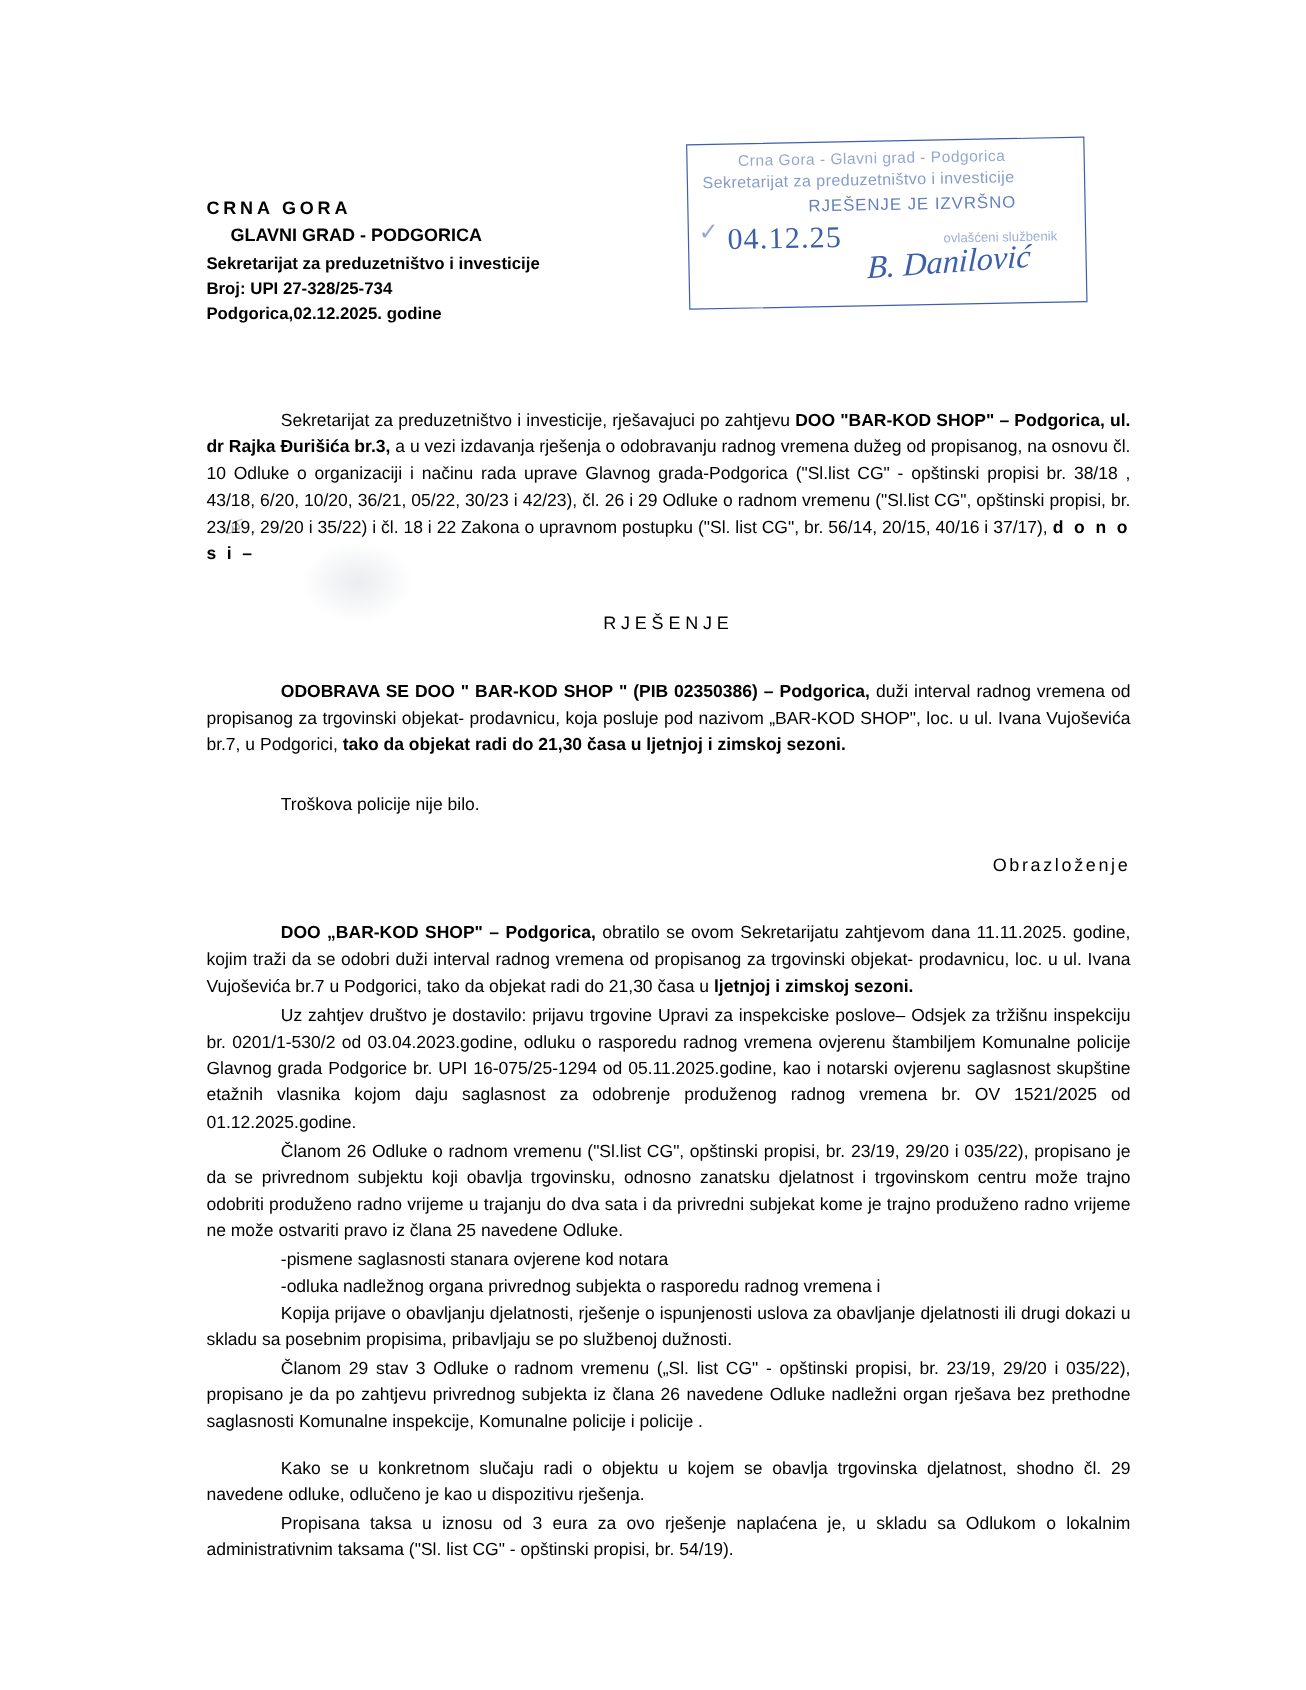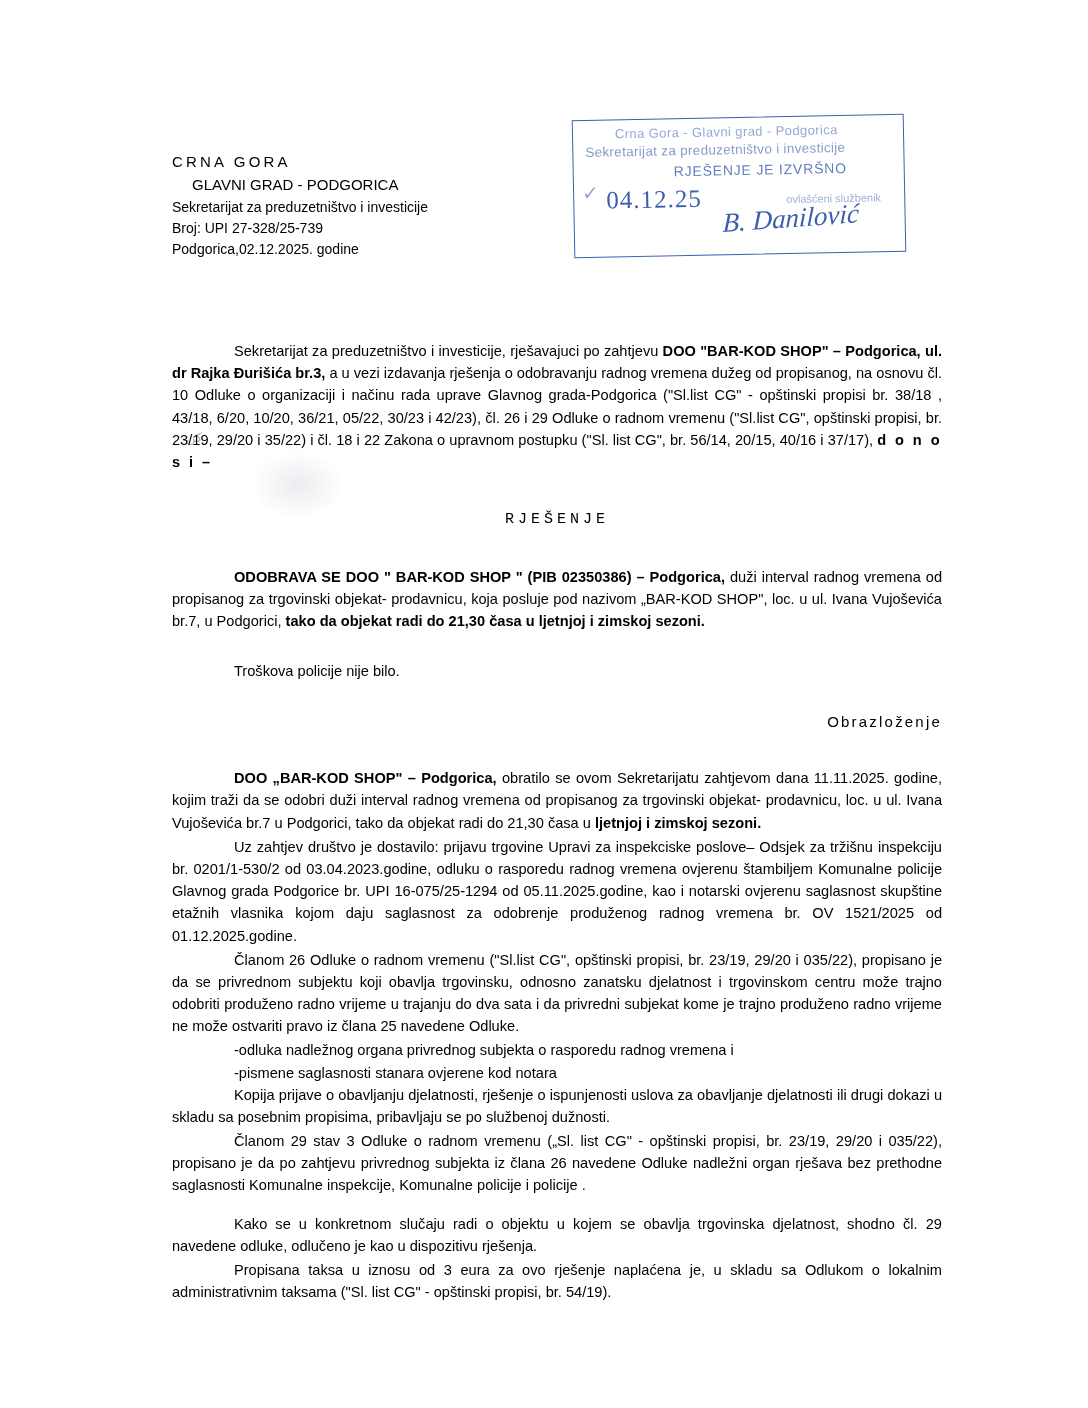--- a/index.html
+++ b/index.html
@@ -23,24 +23,25 @@
     left: 0;
     top: 0;
     width: 1088px;
     height: 1408px;
   }
 
   
   .header-block {
     position: absolute;
     left: 172px;
-    top: 151px;
+    top: 163px;
     width: 420px;
     font-size: 14.5px;
     line-height: 1.52;
+    font-weight: bold;
   }
   .header-line1 {
     letter-spacing: 3.2px;
     font-size: 15px;
   }
   .header-line2 {
     font-size: 15px;
     margin-left: 20px;
   }
   .header-small {
@@ -163,21 +164,20 @@
   }
   .spacer-sm { height: 14px; }
   .spacer-md { height: 26px; }
   .spacer-lg { height: 34px; }
 
   .centered-title {
     text-align: center;
     letter-spacing: 4px;
     font-size: 15px;
     margin: 0;
-    font-family: Liberation Mono, monospace;
   }
   .centered-title2 {
     text-align: right;
     letter-spacing: 2.2px;
     font-size: 15px;
     margin: 0;
   }
   .dash-line {
     margin: 0;
     text-indent: 62px;
@@ -188,21 +188,21 @@
 </head>
 <body>
 
 <div class="page">
   <div class="doc">
 
     <div class="header-block">
       <div class="header-line1">CRNA GORA</div>
       <div class="header-line2">GLAVNI GRAD - PODGORICA</div>
       <div class="header-small">Sekretarijat za preduzetništvo i investicije</div>
-      <div class="header-small">Broj: UPI 27-328/25-739</div>
+      <div class="header-small">Broj: UPI 27-328/25-734</div>
       <div class="header-small">Podgorica,02.12.2025. godine</div>
     </div>
 
     <div class="stamp">
       <div class="stamp-inner">
         <div class="stamp-l1">Crna Gora - Glavni grad - Podgorica</div>
         <div class="stamp-l2">Sekretarijat za preduzetništvo i investicije</div>
         <div class="stamp-l3">RJEŠENJE JE IZVRŠNO</div>
         <div class="stamp-tick">✓</div>
         <div class="stamp-date">04.12.25</div>
@@ -236,22 +236,22 @@
 
       <div class="spacer-lg"></div>
 
       <p class="para"><b>DOO „BAR-KOD SHOP" – Podgorica,</b><span> obratilo se ovom Sekretarijatu zahtjevom dana 11.11.2025. godine, kojim traži da se odobri duži interval radnog vremena od propisanog za trgovinski objekat- prodavnicu, loc. u ul. Ivana Vujoševića br.7 u Podgorici, tako da objekat radi do 21,30 časa u </span><b>ljetnjoj i zimskoj sezoni.</b></p>
 
       <p class="para">Uz zahtjev društvo je dostavilo: prijavu trgovine Upravi za inspekciske poslove– Odsjek za tržišnu inspekciju  br.  0201/1-530/2  od  03.04.2023.godine,  odluku  o  rasporedu  radnog  vremena  ovjerenu štambiljem Komunalne policije Glavnog grada Podgorice br. UPI 16-075/25-1294 od 05.11.2025.godine, kao i notarski ovjerenu saglasnost skupštine etažnih vlasnika kojom daju saglasnost za odobrenje produženog radnog vremena br. OV 1521/2025 od 01.12.2025.godine.</p>
 
       <p class="para">Članom 26 Odluke o radnom vremenu ("Sl.list CG", opštinski propisi, br. 23/19, 29/20 i 035/22), propisano  je  da  se  privrednom  subjektu   koji  obavlja   trgovinsku,   odnosno  zanatsku  djelatnost   i trgovinskom centru može trajno odobriti produženo radno vrijeme  u  trajanju  do dva sata  i da  privredni subjekat  kome je trajno produženo radno vrijeme ne može ostvariti pravo iz člana 25 navedene Odluke.</p>
 
 
+      <p class="dash-line">-pismene saglasnosti stanara ovjerene kod notara</p>
       <p class="dash-line">-odluka nadležnog organa privrednog subjekta o rasporedu radnog vremena i</p>
-      <p class="dash-line">-pismene saglasnosti stanara ovjerene kod notara</p>
 
       <p class="para">Kopija prijave o obavljanju djelatnosti, rješenje o ispunjenosti uslova za obavljanje djelatnosti ili drugi dokazi u skladu sa posebnim propisima, pribavljaju se po službenoj dužnosti.</p>
 
       <p class="para">Članom 29 stav 3 Odluke o radnom vremenu („Sl. list CG" - opštinski propisi, br. 23/19, 29/20 i 035/22), propisano je da po zahtjevu privrednog subjekta iz člana  26  navedene  Odluke  nadležni organ rješava bez  prethodne  saglasnosti  Komunalne   inspekcije,  Komunalne  policije  i   policije .</p>
 
       <div class="spacer-sm"></div>
 
       <p class="para">Kako se u  konkretnom slučaju radi o objektu u kojem se obavlja  trgovinska  djelatnost, shodno čl. 29 navedene odluke,  odlučeno je  kao u dispozitivu rješenja.</p>
 
       <p class="para">Propisana  taksa u iznosu od 3 eura za ovo rješenje naplaćena je, u skladu sa Odlukom o lokalnim administrativnim taksama ("Sl. list CG" - opštinski propisi, br. 54/19).</p>

